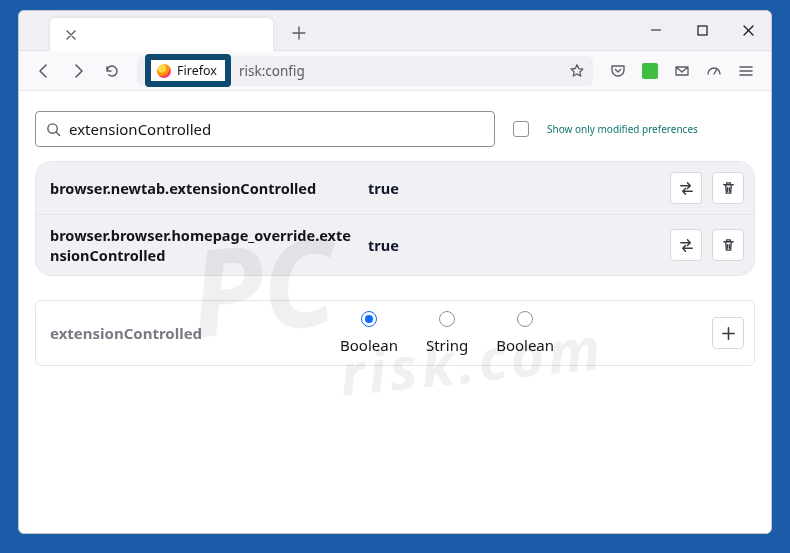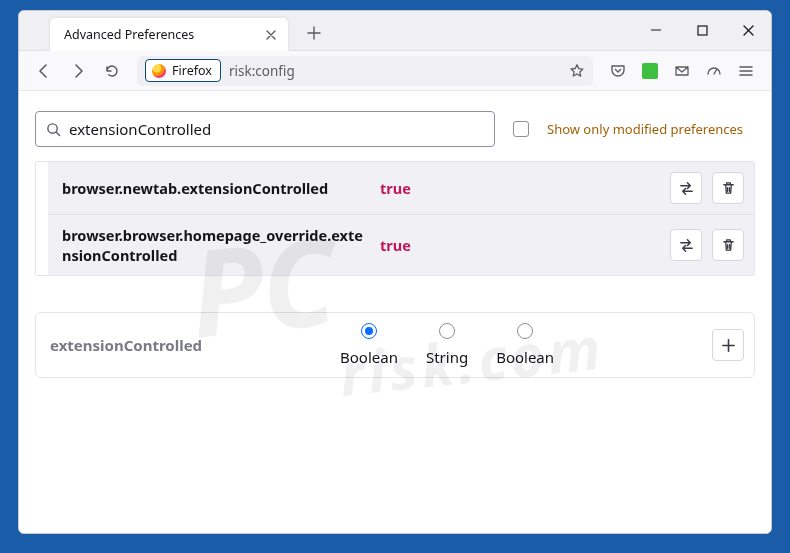--- a/index.html
+++ b/index.html
@@ -79,21 +79,21 @@
     display:flex; align-items:center;
     padding: 0 8px;
     gap: 8px;
     font-size: 13.5px;
     color:#5b5b66;
     margin: 0 6px;
   }
   .url-identity {
     display:flex; align-items:center; gap:6px;
     background: #fff;
-    border: 1px solid #0c4a6e;
+    border: 6px solid #0c4a6e;
     border-radius:4px;
     padding: 2px 8px 2px 6px;
     font-size: 12.5px;
     color:#15141a;
   }
   .ff-logo {
     width:14px;height:14px; border-radius:50%;
     background: radial-gradient(circle at 35% 30%, #ffd94a 0 30%, #ff9500 35% 55%, #ff3b6b 60% 75%, #7542e5 82% 100%);
   }
   .urltxt { color:#5b5b66; }
@@ -111,39 +111,38 @@
     display:flex; align-items:center;
     border:1px solid #8f8f9d; border-radius:4px;
     height: 36px; padding: 0 10px; gap:8px; flex:0 0 460px;
     font-size: 15px; color:#15141a;
   }
   .searchbox svg { color:#5b5b66; }
   .chk {
     width:16px;height:16px; border:1px solid #8f8f9d; border-radius:3px; background:#fff;
     cursor:pointer; flex:none;
   }
-  .chklabel { font-size:13px; color:#a16207; }
+  .chklabel { font-size:10px; color:#0f766e; }
   .prefs {
-    border:1px solid #e4e4ea; border-radius:2px; overflow:hidden;
-    margin-bottom: 36px;
-    padding-left: 12px;
+    border:1px solid #e4e4ea; border-radius:16px; overflow:hidden;
+    margin-bottom: 24px;
   }
   .prefrow {
     display:flex; align-items:center;
     padding: 10px 10px 10px 14px;
     gap: 10px;
     background:#f1f1f5;
   }
   .prefrow + .prefrow { border-top:1px solid #e4e4ea; }
   .prefname {
     flex: 0 0 308px;
     font-size: 14.5px; font-weight:700; color:#15141a;
     word-break: break-all;
   }
-  .prefval { font-size:14.5px; font-weight:700; color:#be185d; }
+  .prefval { font-size:14.5px; font-weight:700; color:#0f172a; }
   .rowspacer { flex:1; }
   .iconbtn {
     width:32px;height:32px; display:flex;align-items:center;justify-content:center;
     border:1px solid #d7d7de; border-radius:4px; background:#fff;
     color:#3a3a44; cursor:pointer;
   }
   .newbox {
     border:1px solid #e4e4ea; border-radius:6px;
     padding: 10px 10px 10px 14px;
     display:flex; align-items:center; gap:10px;
@@ -172,21 +171,20 @@
   }
   .watermark .sub { display:block; font-size:58px; margin-top:-24px; margin-left:140px; letter-spacing:4px;}
 </style>
 </head>
 <body>
 
 <div class="window">
 
   <div class="titlebar">
     <div class="tab">
-      <span>Advanced Preferences</span>
       <span class="tab-close">
         <svg width="12" height="12" viewBox="0 0 12 12">
             <path d="M2 2l8 8M10 2l-8 8" stroke="currentColor" stroke-width="1.4" stroke-linecap="round"></path>
           </svg>
       </span>
     </div>
     <div class="new-tab">
       <svg width="14" height="14" viewBox="0 0 14 14">
           <path d="M7 1v12M1 7h12" stroke="currentColor" stroke-width="1.4" stroke-linecap="round"></path>
         </svg>

